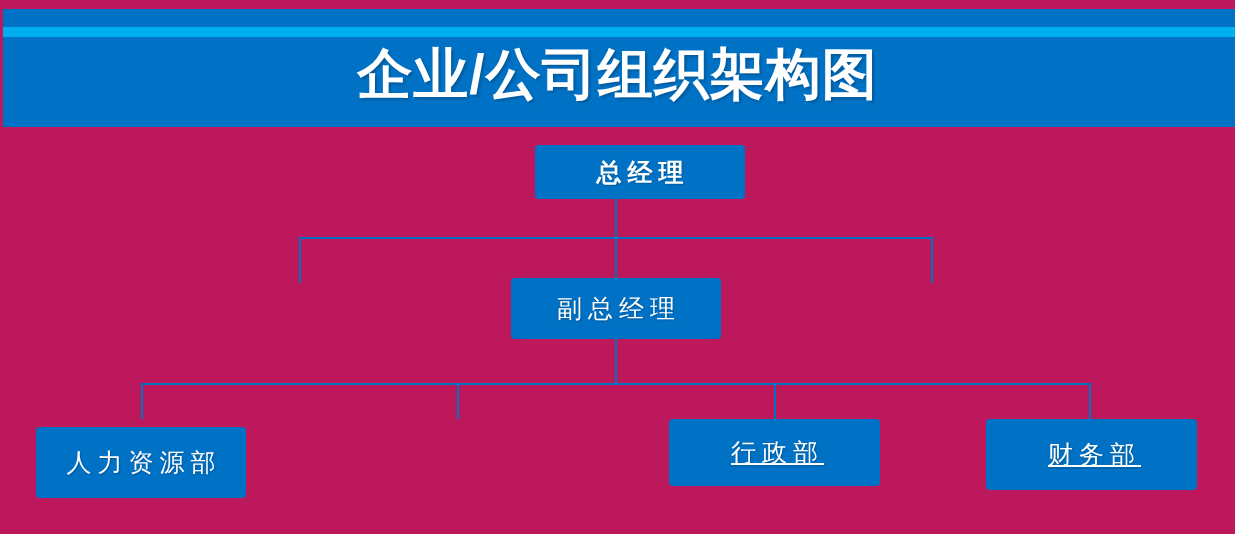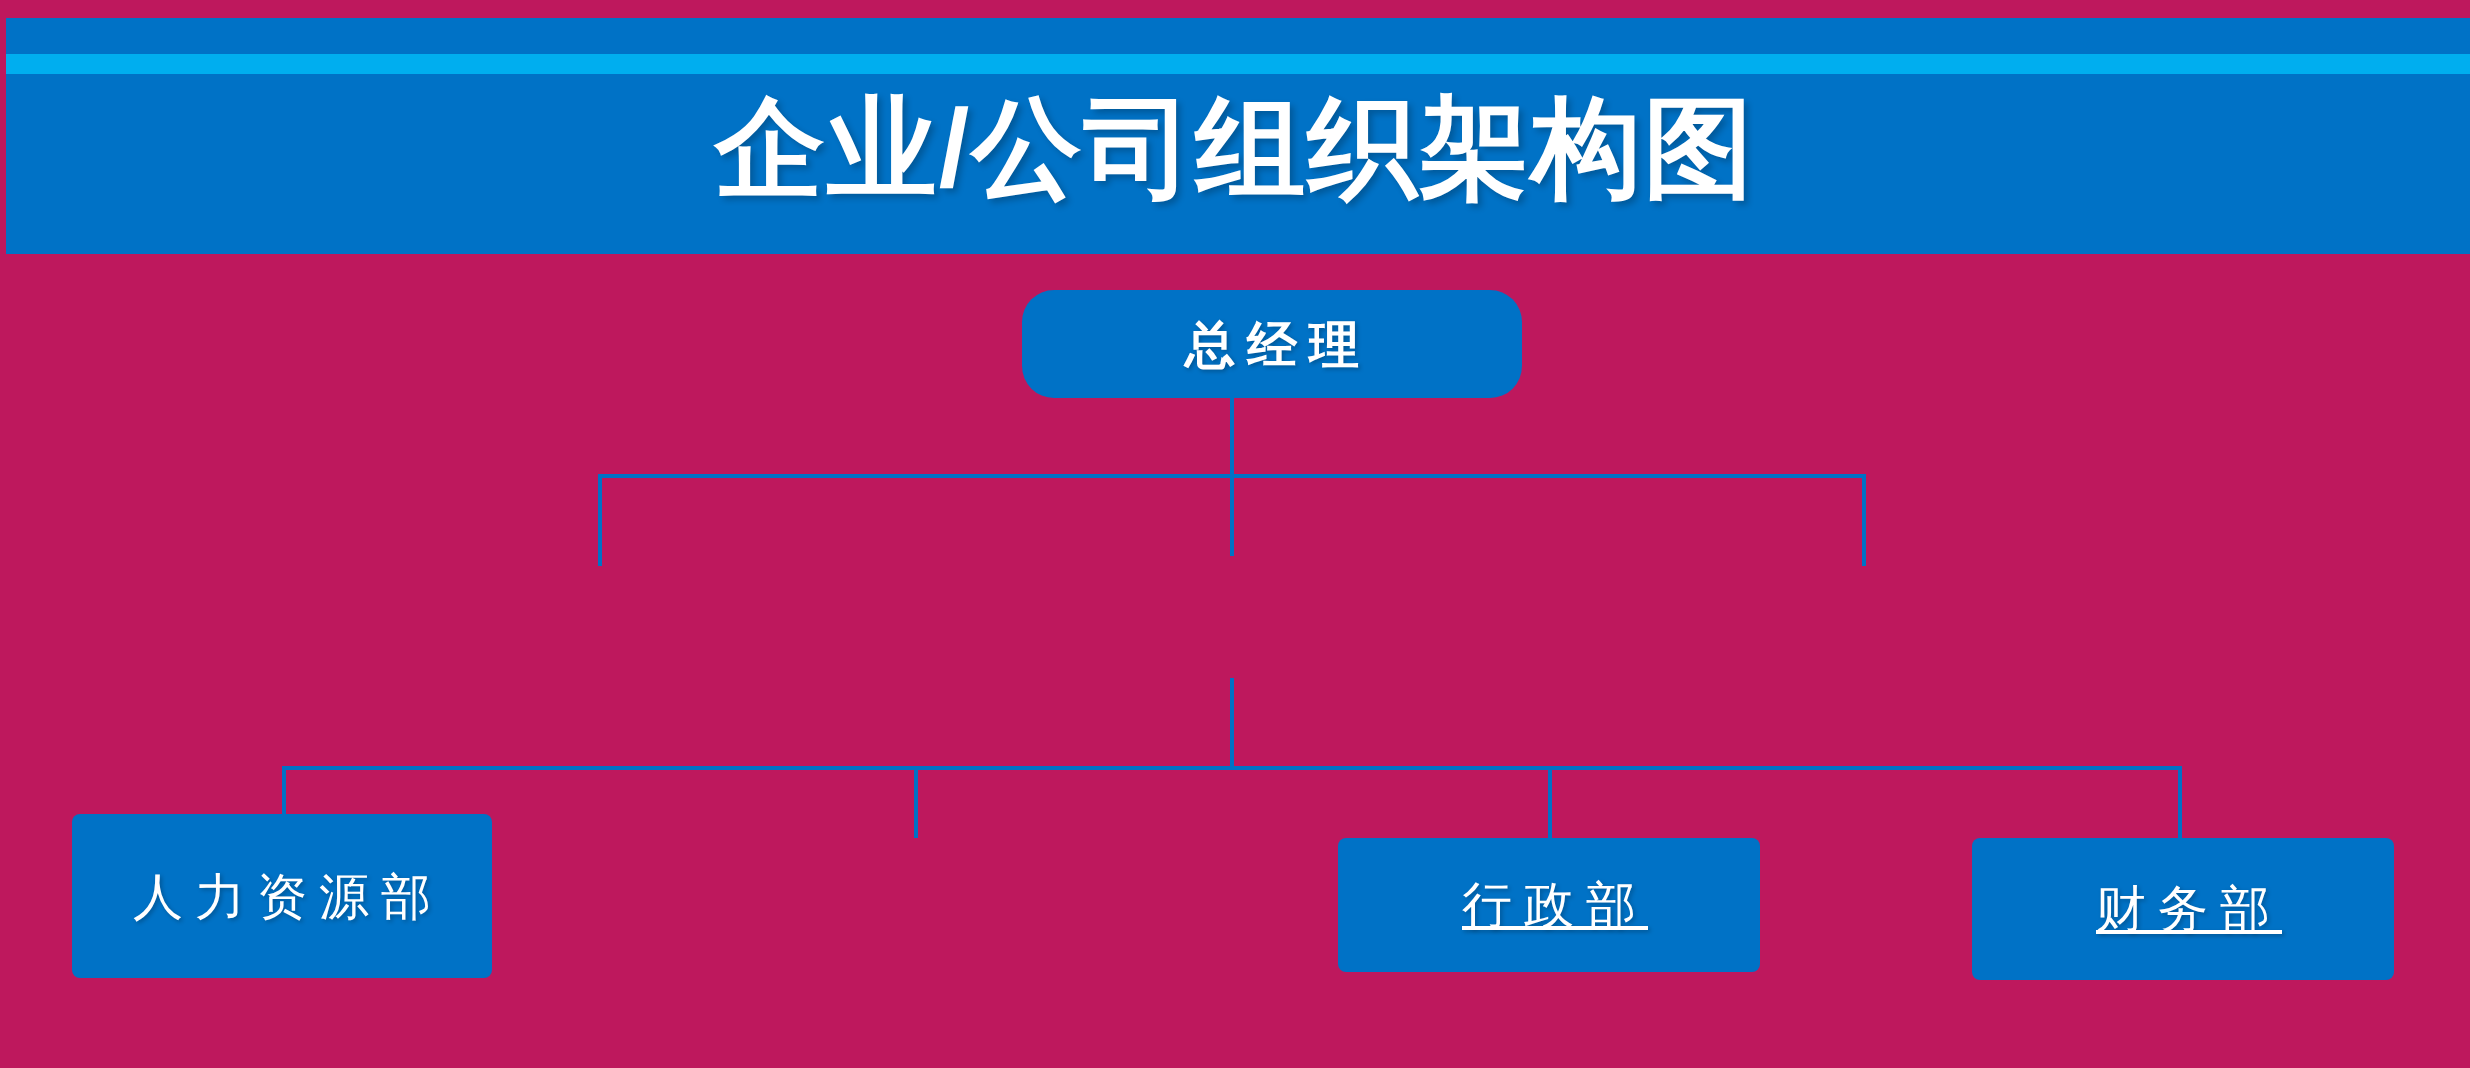--- a/index.html
+++ b/index.html
@@ -103,43 +103,44 @@
 <body>
 
 <div id="canvas">
 
   <div class="header"></div>
   <div class="header-stripe"></div>
   <div class="header-title">企业/公司组织架构图</div>
 
   <div class="chart">
 
-    <div class="node level-1" style="left:511px; top:18px; width:250px; height:54px;border-radius:16px;">总经理</div>
+    <div class="node level-1" style="left:535px; top:18px; width:210px; height:54px;">总经理</div>
 
     <div class="conn conn-v" style="left:615px; top:72px; width:2px; height:38px;"></div>
 
     <div class="conn conn-h" style="left:299px; top:110px; width:634px; height:2px;"></div>
 
     <div class="conn conn-v" style="left:299px; top:110px; width:2px; height:46px;"></div>
 
     <div class="conn conn-v" style="left:931px; top:110px; width:2px; height:46px;"></div>
 
     <div class="conn conn-v" style="left:615px; top:110px; width:2px; height:41px;"></div>
 
+    <div class="node level-2" style="left:511px; top:151px; width:210px; height:61px;">副总经理</div>
 
     <div class="conn conn-v" style="left:615px; top:212px; width:2px; height:44px;"></div>
 
     <div class="conn conn-h" style="left:141px; top:256px; width:950px; height:2px;"></div>
 
     <div class="conn conn-v" style="left:141px; top:256px; width:2px; height:36px;"></div>
     <div class="conn conn-v" style="left:457px; top:256px; width:2px; height:36px;"></div>
     <div class="conn conn-v" style="left:774px; top:256px; width:2px; height:36px;"></div>
     <div class="conn conn-v" style="left:1089px; top:256px; width:2px; height:36px;"></div>
 
-    <div class="node level-3" style="left:36px; top:280px; width:210px; height:82px;">人力资源部</div>
+    <div class="node level-3" style="left:36px; top:300px; width:210px; height:71px;">人力资源部</div>
 
 
     <div class="node level-3" style="left:669px; top:292px; width:211px; height:67px;text-decoration:underline;">行政部</div>
 
     <div class="node level-3" style="left:986px; top:292px; width:211px; height:71px;text-decoration:underline;">财务部</div>
 
   </div>
 </div>
 
 </body></html>

